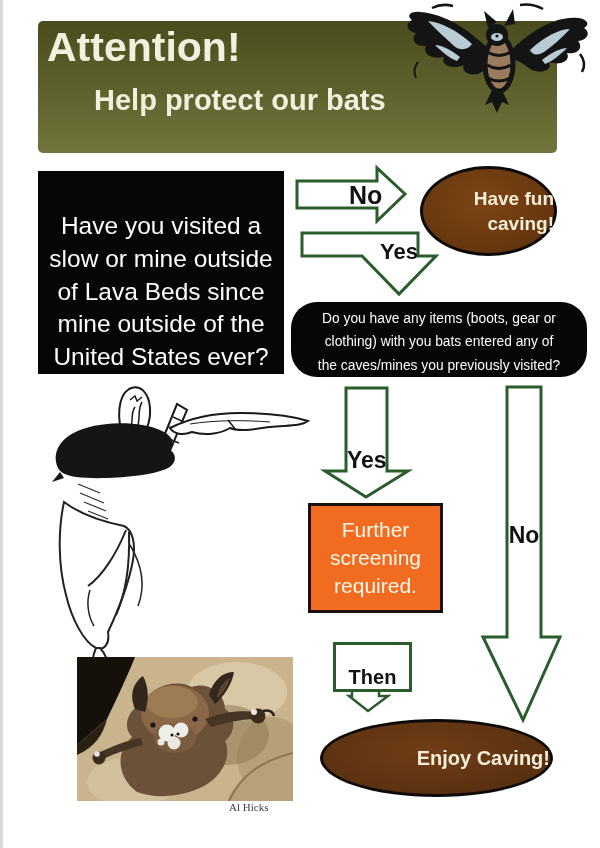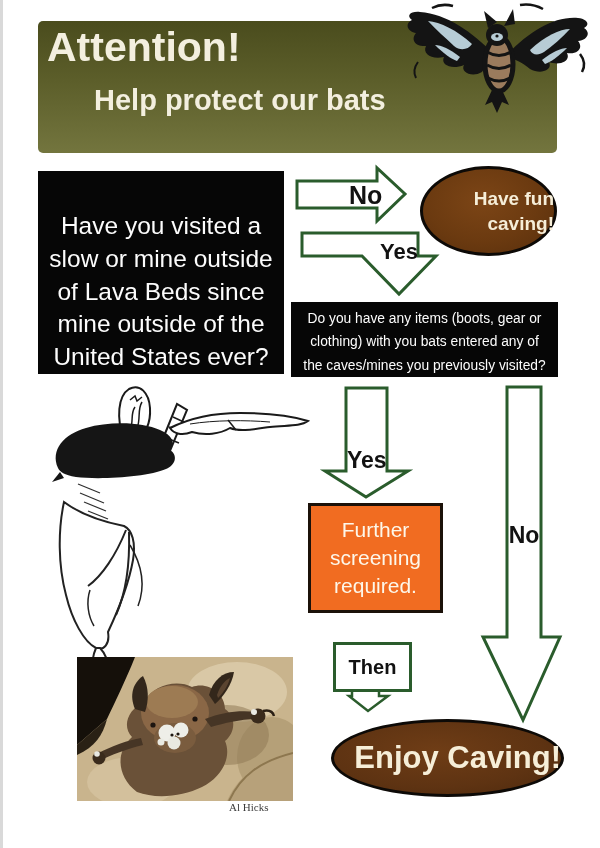--- a/index.html
+++ b/index.html
@@ -8,37 +8,37 @@
   .abs{position:absolute;}
   .left-edge{left:0;top:0;width:3px;height:848px;background:#d9d9d9;}
   .banner{left:38px;top:21px;width:519px;height:132px;border-radius:5px;
           background:linear-gradient(180deg,#4a4c1d 0%,#5c5e2a 45%,#73753e 100%);}
   .title{left:47px;top:24px;font-size:41px;font-weight:bold;color:#f3efdf;letter-spacing:0;}
   .subtitle{left:94px;top:84px;font-size:29px;font-weight:bold;color:#f3efdf;}
   .info-box{left:160px;top:135px;width:392px;background:#ffffff;border:2px solid #161616;
             padding:2px 0 3px 0;text-align:center;font-size:13.6px;line-height:16.5px;color:#1f1f1f;}
   .qbox{background:#060606;color:#fcfcfc;display:flex;flex-direction:column;justify-content:flex-end;text-align:center;}
   .q1{left:38px;top:171px;width:246px;height:203px;font-size:24.5px;line-height:32.8px;}
-  .q2{left:291px;top:302px;width:267px;height:75px;font-size:13.8px;line-height:23.5px;}
+  .q2{left:291px;top:302px;width:296px;height:75px;font-size:13.8px;line-height:23.5px;border-radius:26px;}
   .flow-label{color:#121212;font-weight:bold;}
   .lbl-no1{left:349px;top:181px;font-size:25px;}
   .lbl-yes1{left:380px;top:239px;font-size:22px;}
   .lbl-yes2{left:347px;top:447px;font-size:23px;}
   .lbl-no2{left:505px;top:522px;font-size:23px;width:38px;text-align:center;}
   .oval{border:3px solid #0d0a07;border-radius:50%;display:flex;flex-direction:column;
         justify-content:center;text-align:center;font-weight:bold;color:#f6eed8;align-items:flex-end;}
   .have-fun{left:420px;top:166px;width:131px;height:84px;font-size:19px;line-height:25px;
         background:radial-gradient(ellipse at 45% 38%,#7c4516 0%,#6b3a10 55%,#572e0c 100%);}
-  .enjoy{left:331px;top:719px;width:227px;height:72px;font-size:31px;
+  .enjoy{left:320px;top:719px;width:227px;height:72px;font-size:20px;
         background:radial-gradient(ellipse at 45% 40%,#6f3d16 0%,#5e3312 60%,#4d290d 100%);}
   .orange-box{left:308px;top:503px;width:129px;height:104px;background:#f16c21;border:3px solid #1b1109;
         display:flex;flex-direction:column;justify-content:center;text-align:center;
         color:#fdf7ea;font-size:21px;line-height:28px;}
   .then-box{left:333px;top:642px;width:73px;height:44px;background:#ffffff;border:3px solid #2a5c2c;
-        display:flex;align-items:center;justify-content:center;font-size:20px;font-weight:bold;color:#121212;}
+        display:flex;align-items:flex-end;justify-content:center;font-size:20px;font-weight:bold;color:#121212;}
   .caption{left:229px;top:801px;font-family:"Liberation Serif", serif;font-size:11px;color:#3c3c3c;}
   svg{display:block;}
 </style>
 </head>
 <body>
 
 <div class="page">
 
   <div class="abs left-edge"></div>
 

